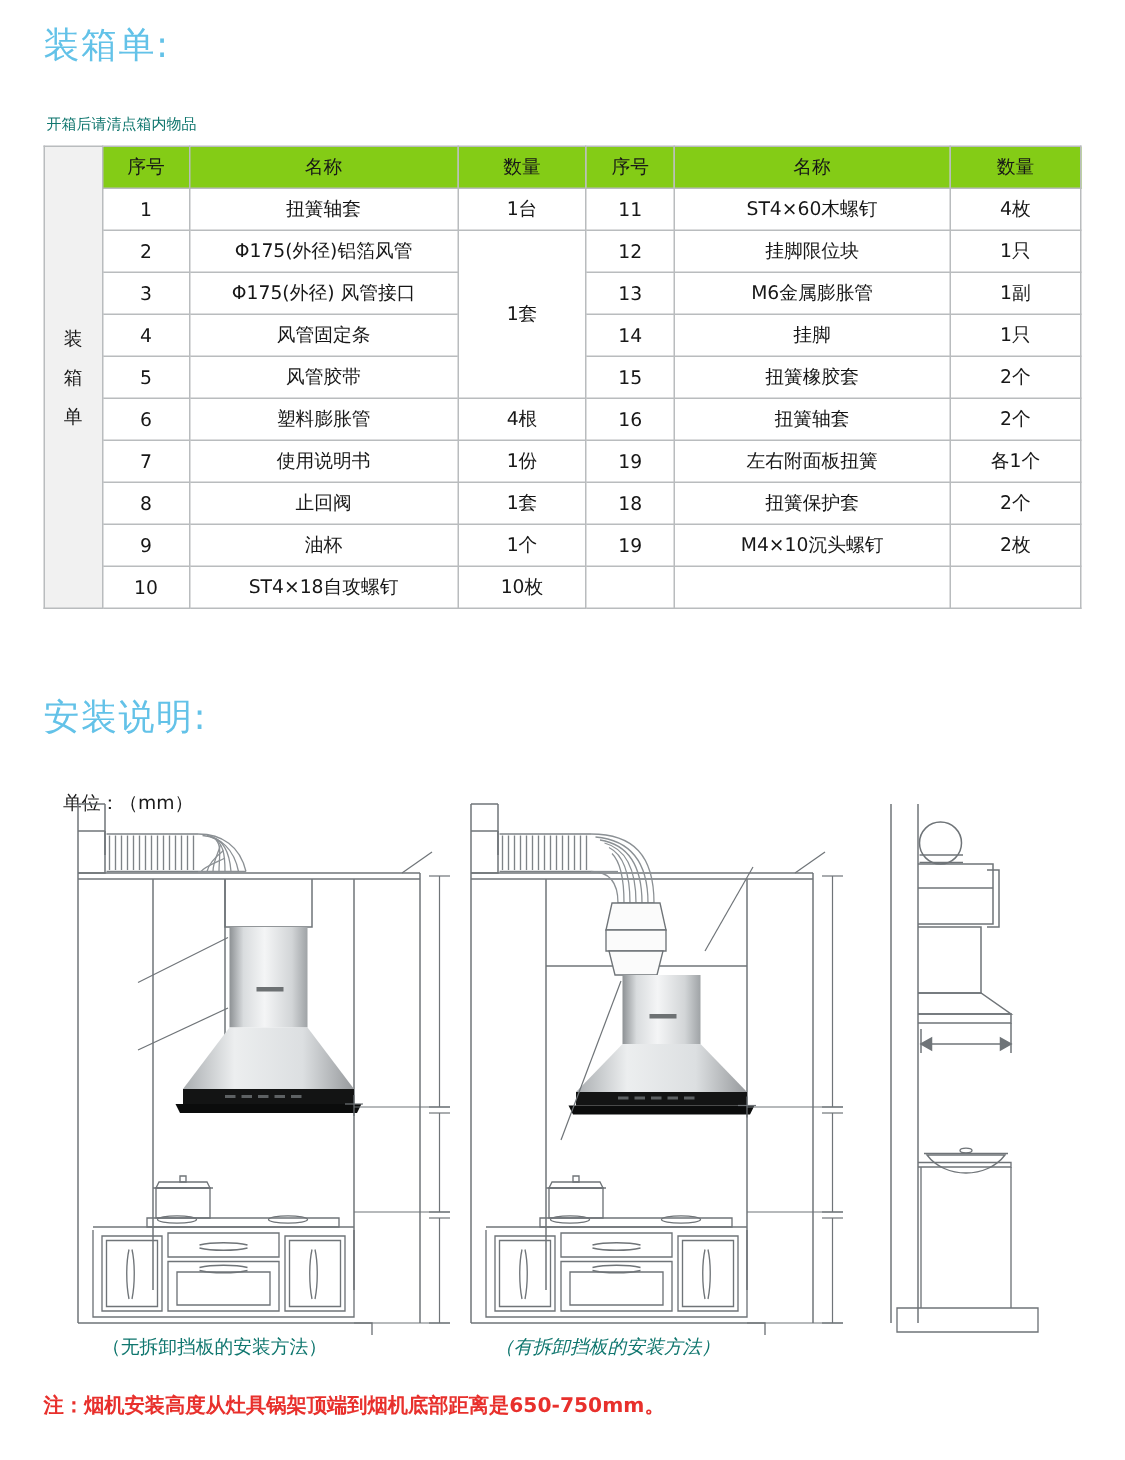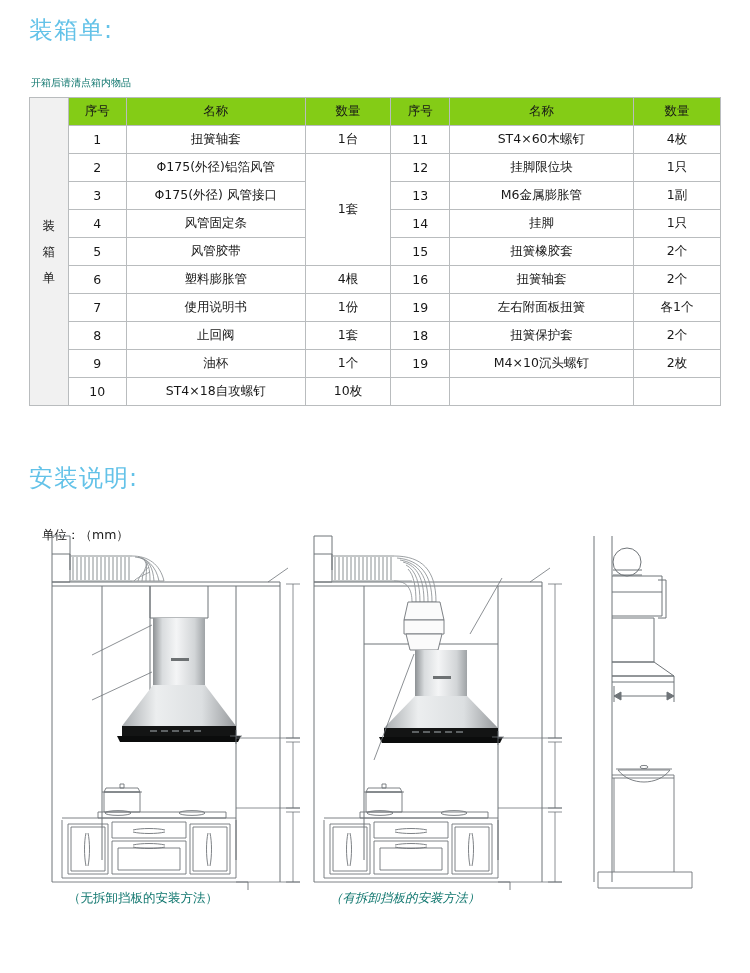--- a/index.html
+++ b/index.html
@@ -499,13 +499,14 @@
         <path d="M86 248 L86 342"></path>
         <path d="M10 342 L104 342 L104 358 L10 358 Z"></path>
       </g>
     </svg>
 
   </div>
 
   <div class="cap" id="cap-left">（无拆卸挡板的安装方法）</div>
   <div class="cap" id="cap-mid">（有拆卸挡板的安装方法）</div>
 
+  <div class="note-red">注：烟机安装高度从灶具锅架顶端到烟机底部距离是650-750mm。</div>
 </div>
 
 </body></html>

